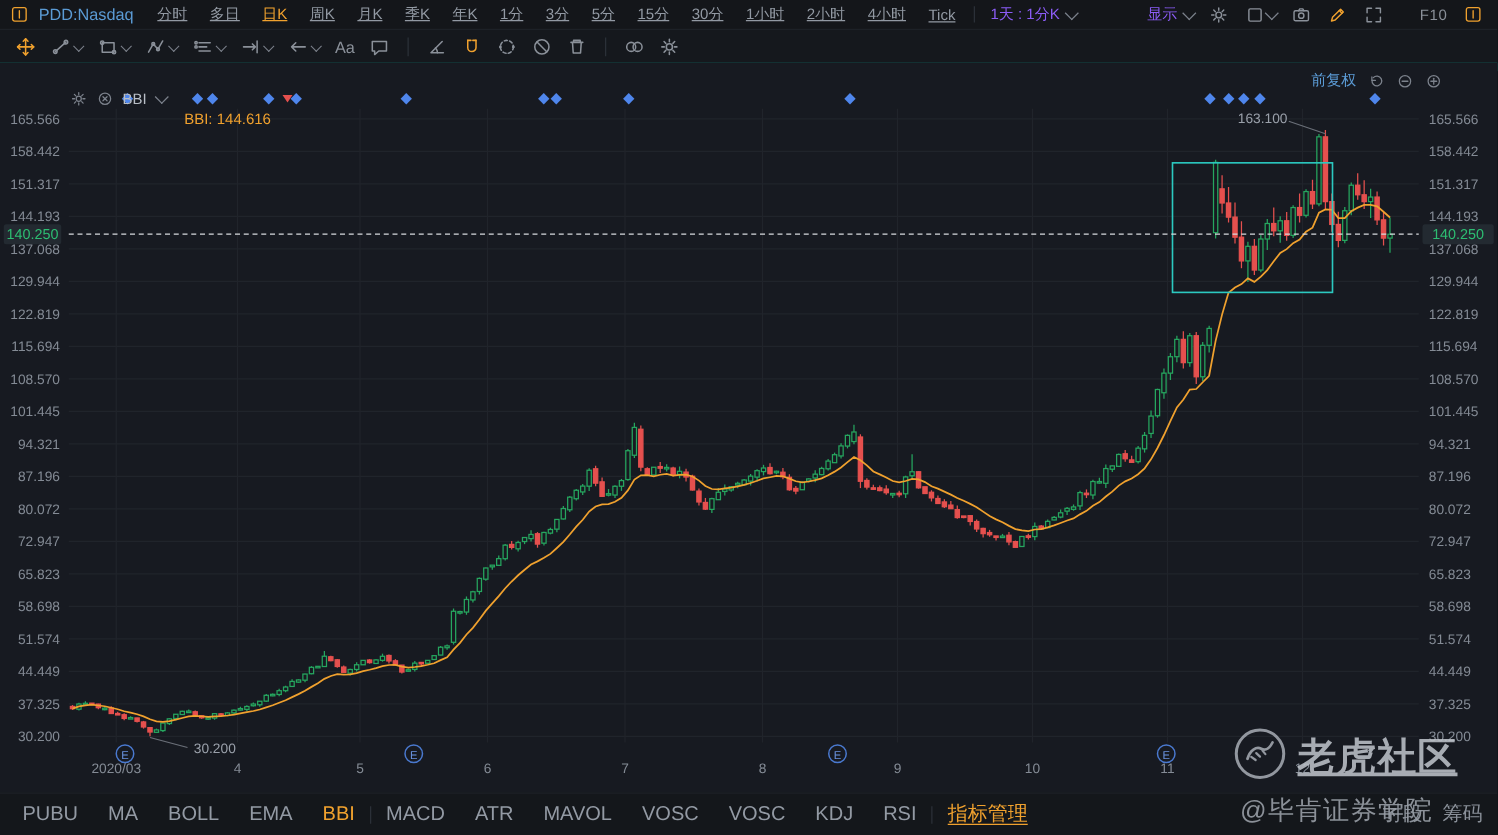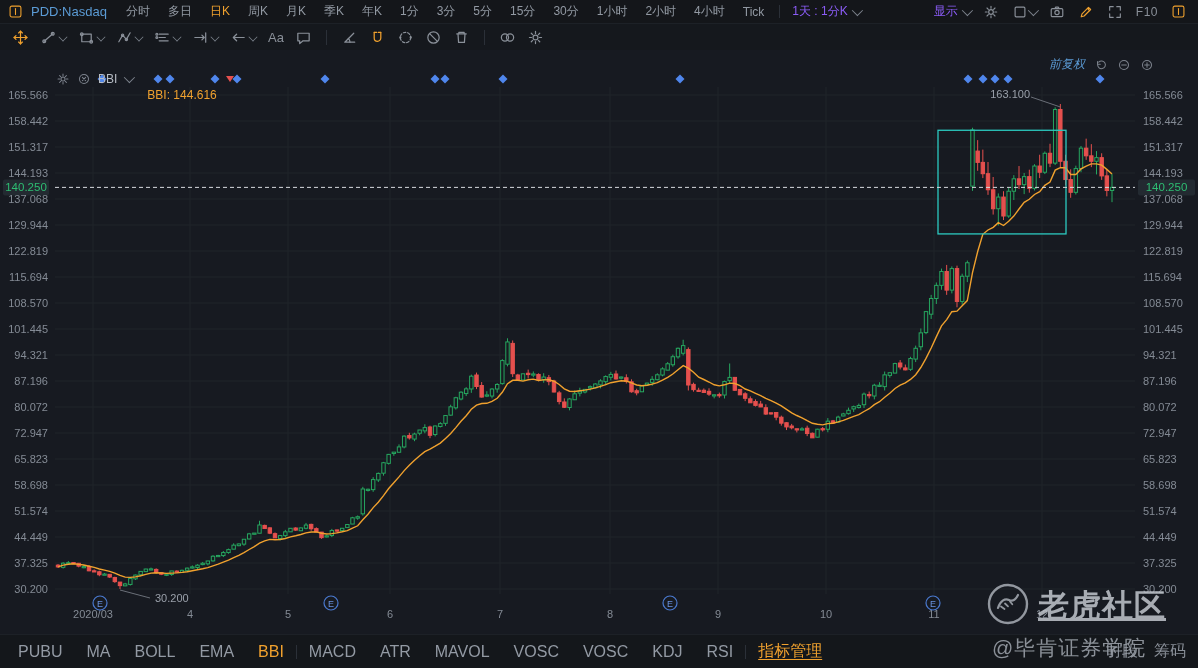--- a/index.html
+++ b/index.html
@@ -4,45 +4,45 @@
 <style>
   html,body{margin:0;padding:0;background:#101216;}
   body{width:1198px;height:668px;overflow:hidden;font-family:"Liberation Sans","DejaVu Sans",sans-serif;
        -webkit-font-smoothing:antialiased;color:#9299a3;position:relative;}
   .app{position:absolute;inset:0;background:#15181d;}
   
   .topbar{height:23px;background:#14161a;display:flex;align-items:center;padding:0 8px;
           font-size:12px;white-space:nowrap;border-bottom:1px solid #1d2127;}
   .topbar .sym{color:#5b9bd5;margin:0 10px 0 8px;font-size:13px;cursor:pointer;}
   .ttabs{display:flex;align-items:center;}
-  .ttab{padding:0 9px;color:#9299a3;cursor:pointer;font-size:12px;}
+  .ttab{padding:0 9px;color:#9299a3;cursor:pointer;font-size:12px;text-decoration:underline;}
   .ttab.active{color:#f0a12e;}
   .vdiv{width:1px;height:13px;background:#2b3038;margin:0 6px;}
   .dd{display:flex;align-items:center;gap:4px;color:#8b5cf6;cursor:pointer;padding:0 6px;}
   .chev{width:7px;height:7px;border-right:1.4px solid #7c828c;border-bottom:1.4px solid #7c828c;
         transform:rotate(45deg) translateY(-2px);display:inline-block;}
   .spacer{flex:1;}
   .tb-right{display:flex;align-items:center;gap:13px;padding-right:4px;}
   .icn{display:inline-flex;align-items:center;justify-content:center;cursor:pointer;}
-  .f10{color:#8a9099;font-size:12px;letter-spacing:0.5px;cursor:pointer;}
+  .f10{color:#8a9099;font-size:12px;letter-spacing:0.5px;cursor:pointer;margin-left:16px;}
   
   .drawbar{height:26px;background:#15181d;display:flex;align-items:center;gap:7px;
            padding:0 10px;border-bottom:7px solid #0f766e;}
   .dtool{display:flex;align-items:center;gap:2px;cursor:pointer;padding:1px 2px;}
   .ddiv{width:1px;height:15px;background:#2b3038;margin:0 5px;}
   .aa{color:#8a9099;font-size:13px;}
   
   .chart-area{position:absolute;top:50px;left:0;right:0;bottom:33px;background:#171a21;}
   svg text{font-family:"Liberation Sans","DejaVu Sans",sans-serif;}
   .legend{position:absolute;top:6px;left:56px;display:flex;align-items:center;gap:7px;font-size:12px;}
   .legend .ind{color:#b8bec6;}
   .legend .val{color:#f0a12e;margin-left:8px;margin-top:32px;}
   .tri-dn{width:0;height:0;border-left:4px solid transparent;border-right:4px solid transparent;
           border-top:6px solid #e5504e;display:inline-block;margin-left:2px;}
-  .adjust{position:absolute;top:6px;right:44px;display:flex;gap:9px;font-size:12px;font-style:italic;}
+  .adjust{position:absolute;top:6px;right:44px;display:flex;gap:9px;font-size:12px;}
   .adjust .fq{color:#5b9bd5;cursor:pointer;}
   
   .bottombar{position:absolute;left:0;right:0;bottom:0;height:33px;background:#14171b;
              border-top:1px solid #1d2127;display:flex;align-items:center;padding:0 6px;font-size:16px;}
   .btab{padding:0 12px;color:#939aa4;cursor:pointer;}
   .btab.active{color:#f0a12e;}
   .btab.manage{color:#f0a12e;text-decoration:underline;text-underline-offset:3px;}
   .bdiv{width:1px;height:14px;background:#2b3038;}
   .b-right{position:absolute;right:12px;display:flex;gap:16px;color:#8a9099;}
   .b-right span{cursor:pointer;}

